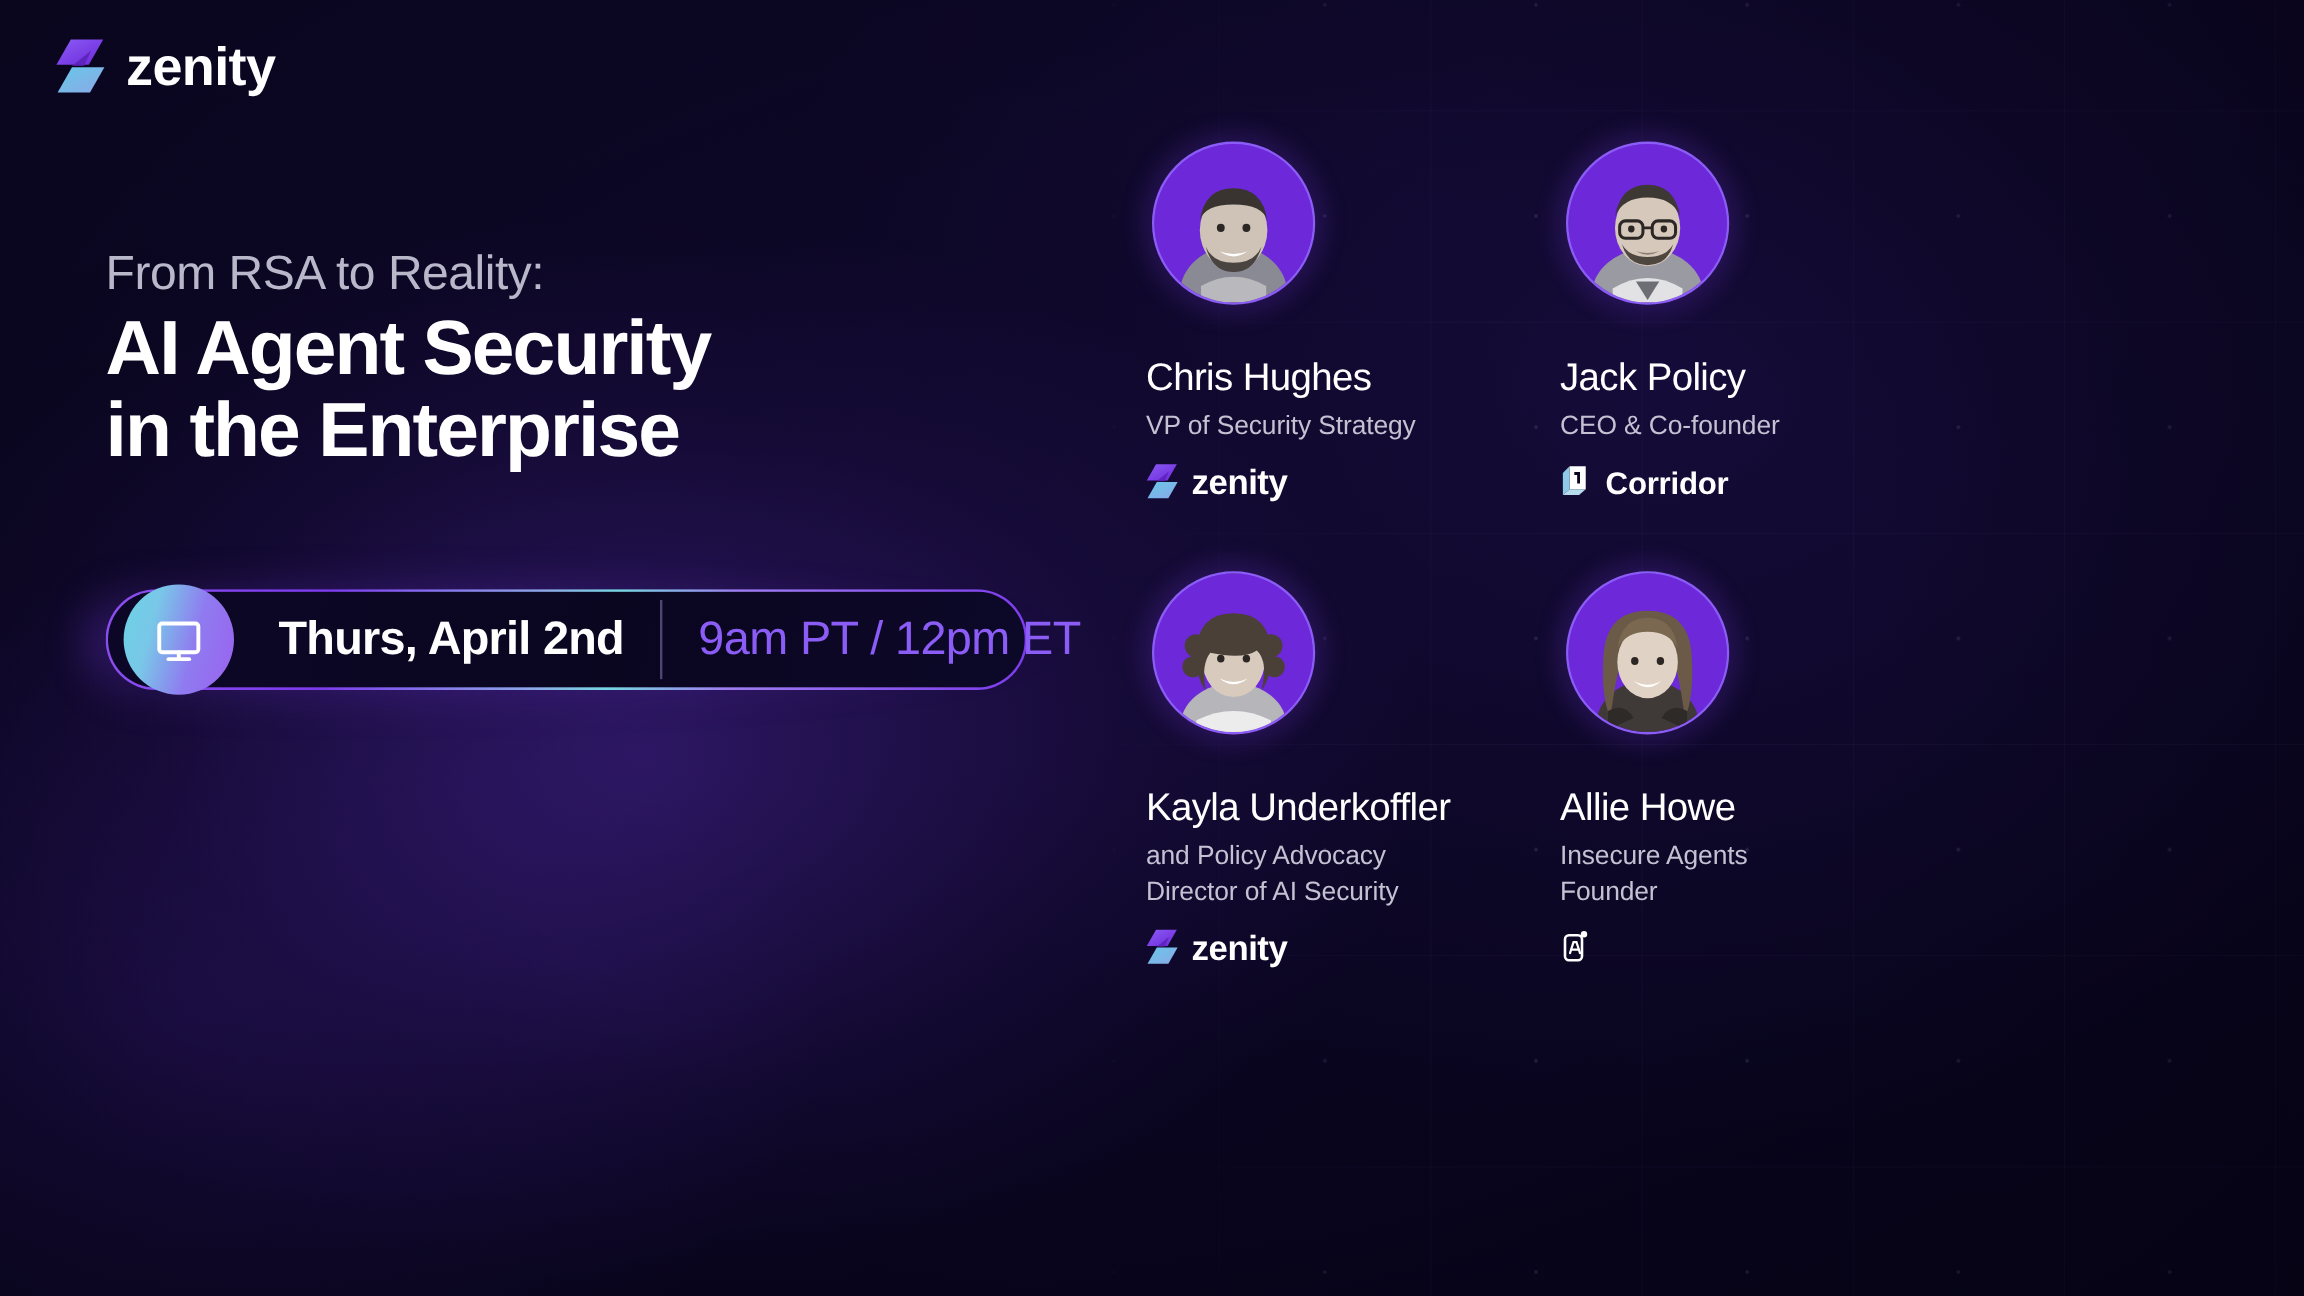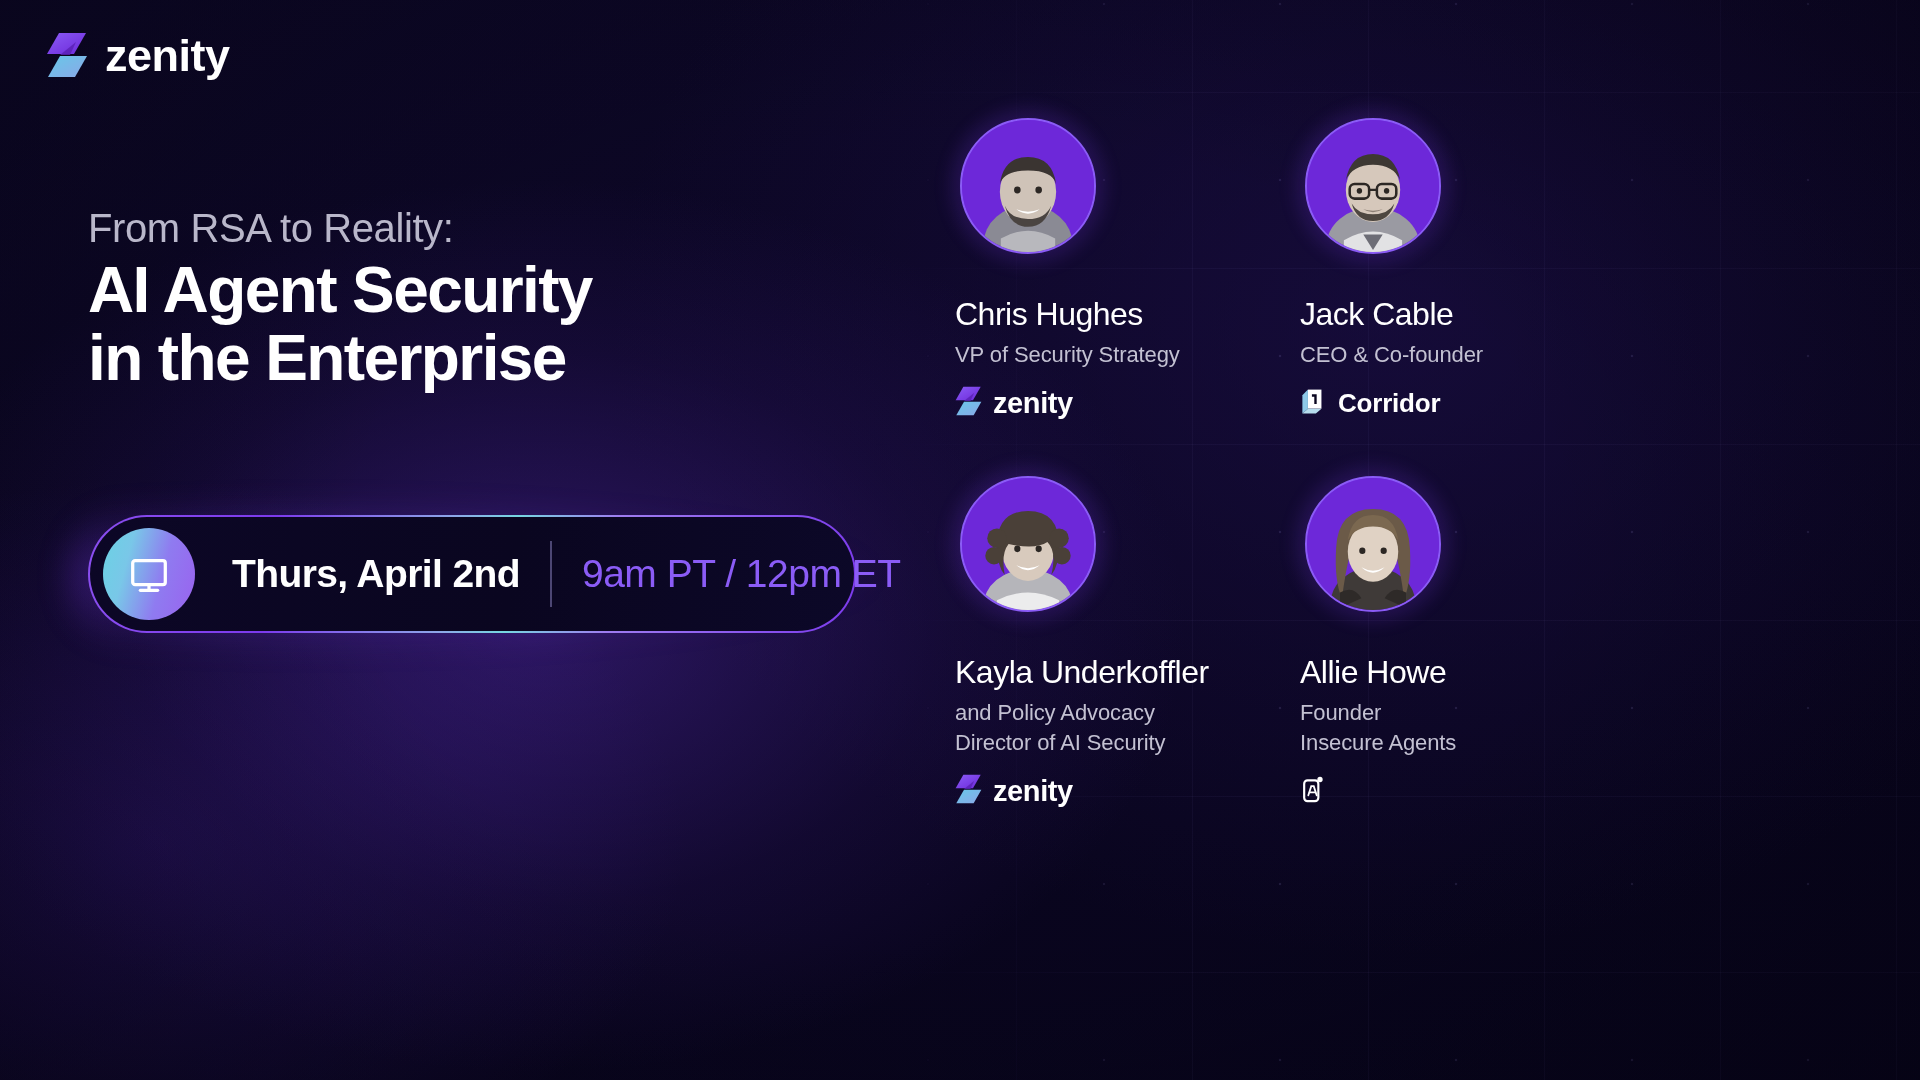--- a/index.html
+++ b/index.html
@@ -53,21 +53,21 @@
   .eyebrow{
     font-size:40px; font-weight:400; color:#b9b7ca; letter-spacing:-0.4px; line-height:1.1;
   }
   .headline{
     margin-top:6px;
     font-size:64px; font-weight:700; color:#ffffff; line-height:1.07; letter-spacing:-1.6px;
   }
   .headline .l2{ display:block; }
 
   
-  .pill-wrap{ position:absolute; left:88px; top:515px; width:768px; height:118px; }
+  .pill-wrap{ position:absolute; left:88px; top:491px; width:768px; height:84px; }
   .pill-glow{
     position:absolute; left:-22px; top:-16px; right:-22px; bottom:-20px;
     border-radius:70px;
     background:radial-gradient(ellipse at 30% 50%, rgba(124,58,237,0.40) 0%, rgba(124,58,237,0.12) 48%, rgba(124,58,237,0) 72%);
     filter:blur(14px);
   }
   .pill{
     position:absolute; inset:0;
     border-radius:59px;
     background:linear-gradient(100deg,#0c0726 0%, #0a0620 55%, #0c0828 100%);
@@ -227,21 +227,21 @@
           <path d="M46 86 q5 18 22 18 q17 0 22 -18 q-6 11 -22 11 q-16 0 -22 -11 Z" fill="#4e4740"></path>
           <rect x="44" y="66" width="20" height="15" rx="5" fill="none" stroke="#2c2724" stroke-width="2.6"></rect>
           <rect x="72" y="66" width="20" height="15" rx="5" fill="none" stroke="#2c2724" stroke-width="2.6"></rect>
           <line x1="64" y1="72" x2="72" y2="72" stroke="#2c2724" stroke-width="2.4"></line>
           <ellipse cx="54" cy="73" rx="2.8" ry="3" fill="#2c2724"></ellipse>
           <ellipse cx="82" cy="73" rx="2.8" ry="3" fill="#2c2724"></ellipse>
           <path d="M58 92 q10 6 20 0 q-10 3 -20 0 Z" fill="#8c7f74"></path>
         </svg>
       </div>
     </div>
-    <div class="sp-name">Jack Cable</div>
+    <div class="sp-name">Jack Policy</div>
     <div class="sp-title">CEO &amp; Co-founder</div>
     <div class="sp-company">
       <span>
         <svg viewBox="0 0 34 38" width="27" height="31">
           <path d="M10 4 L27 4 L27 28 L10 28 Z" fill="#ffffff"></path>
           <path d="M10 4 L3 11 L3 34 L10 28 Z" fill="#8ec9e8"></path>
           <path d="M3 34 L20 34 L27 28 L10 28 Z" fill="#b6dced"></path>
           <path d="M15 10 L21 10 L21 22 L18 22 L18 13 L15 13 Z" fill="#0a0620"></path>
         </svg>
       </span>
@@ -299,22 +299,22 @@
           <ellipse cx="57" cy="75" rx="3.2" ry="3.4" fill="#2c2724"></ellipse>
           <ellipse cx="79" cy="75" rx="3.2" ry="3.4" fill="#2c2724"></ellipse>
           <path d="M56 92 q12 11 24 0 q-12 7 -24 0 Z" fill="#ffffff"></path>
           <path d="M34 118 q14 -8 22 6 l-22 10 Z" fill="#2e2a28"></path>
           <path d="M102 118 q-14 -8 -22 6 l22 10 Z" fill="#2e2a28"></path>
         </svg>
       </div>
     </div>
     <div class="sp-name">Allie Howe</div>
     <div class="sp-title">
+      <div>Insecure Agents</div>
       <div>Founder</div>
-      <div>Insecure Agents</div>
     </div>
     <div class="sp-company">
       <span>
         <svg viewBox="0 0 30 34" width="25" height="29">
           <rect x="5" y="6" width="17" height="25" rx="4" fill="none" stroke="#ffffff" stroke-width="2.6"></rect>
           <path d="M10 24 L13.5 13 L16.5 13 L20 24" fill="none" stroke="#ffffff" stroke-width="2.2" stroke-linecap="round"></path>
           <line x1="11.6" y1="20.5" x2="18.4" y2="20.5" stroke="#ffffff" stroke-width="2.2" stroke-linecap="round"></line>
           <circle cx="24" cy="5" r="3.2" fill="#ffffff"></circle>
         </svg>
       </span>

